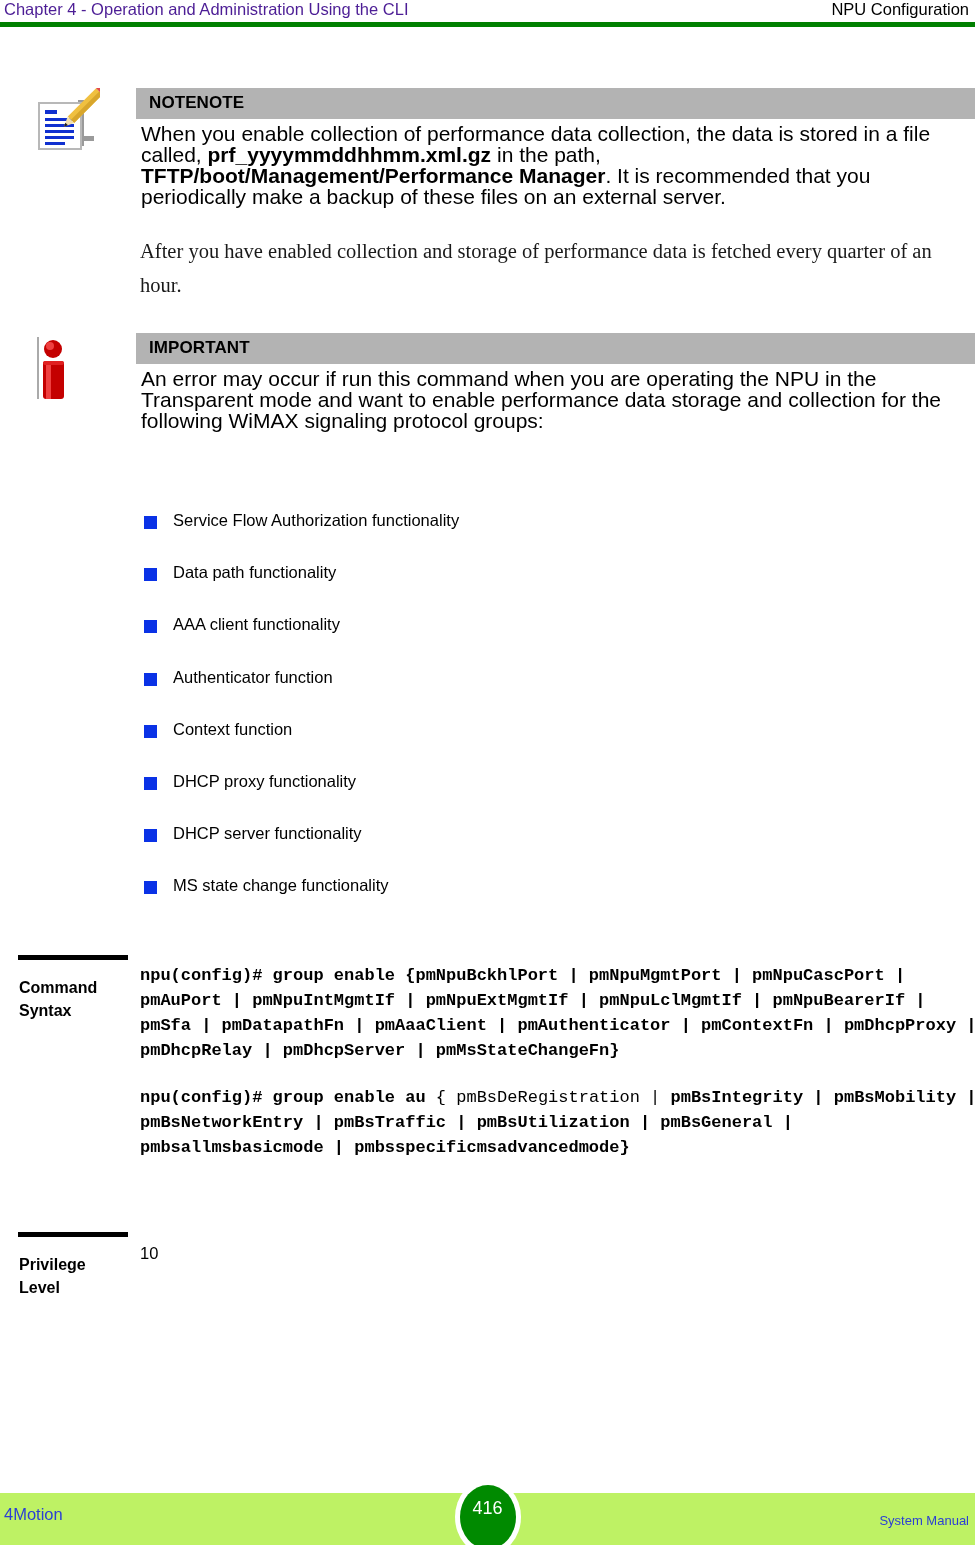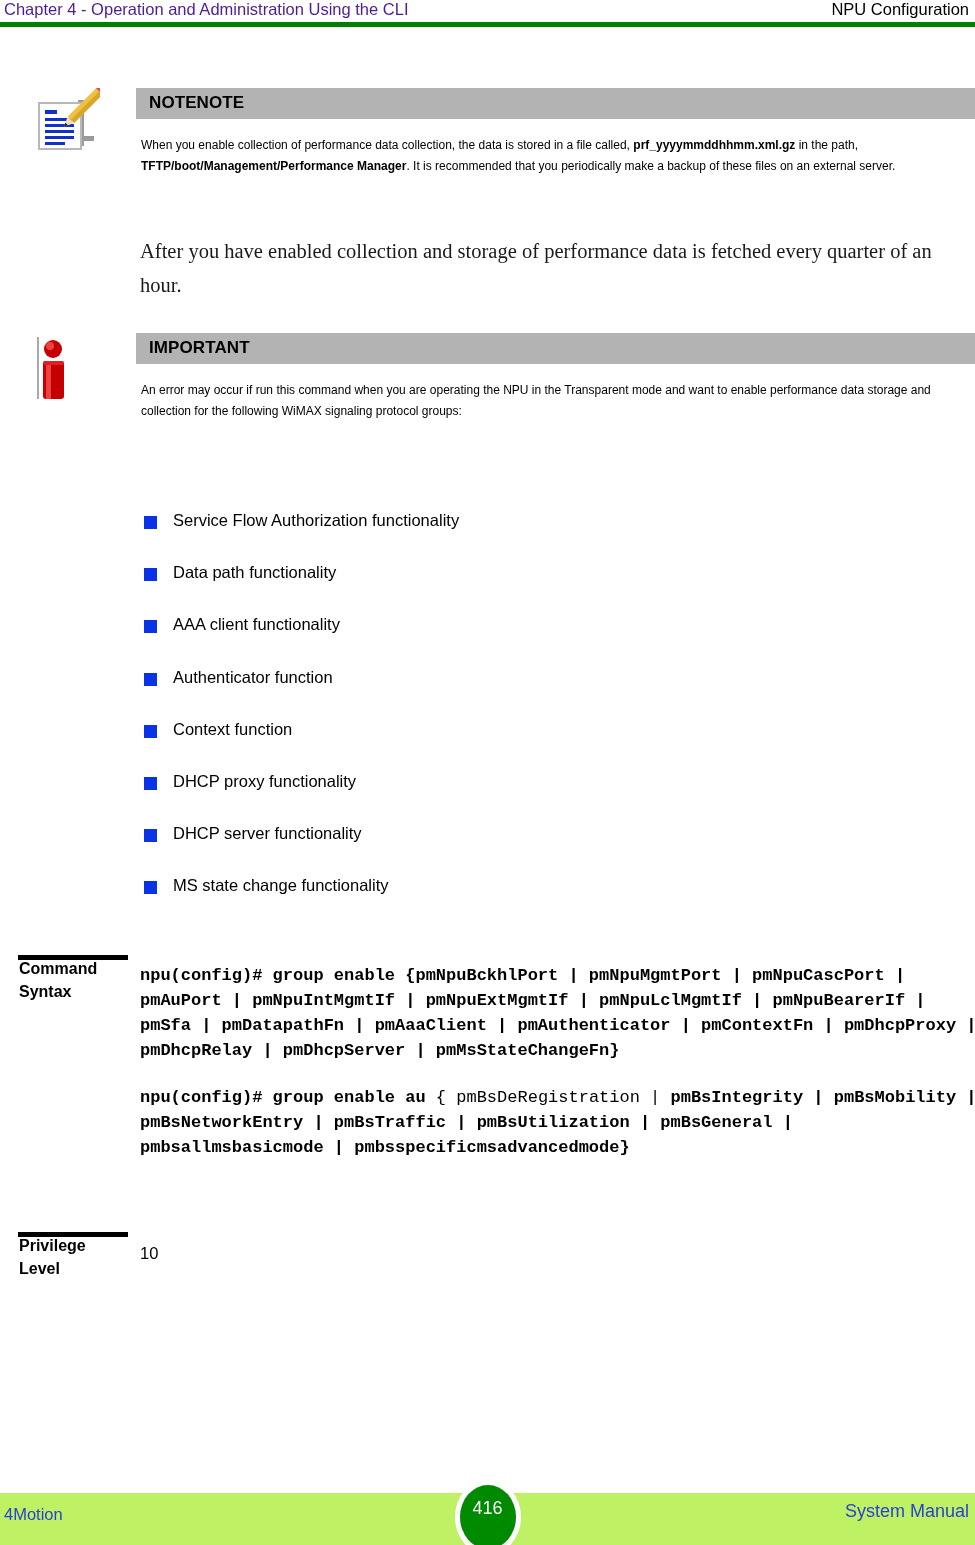--- a/index.html
+++ b/index.html
@@ -76,22 +76,22 @@
   .admon-title {
     position: relative;
     left: 13px;
     top: 5px;
     font-size: 17px;
     font-weight: bold;
     color: #000000;
     letter-spacing: 0.1px;
   }
   .admon-text {
-    padding: 16px 14px 0 13px;
-    font-size: 12px;
+    padding: 4px 14px 0 13px;
+    font-size: 21px;
     line-height: 21px;
     color: #000000;
   }
   .admon-text b { font-weight: bold; }
 
   
   .icon-note {
     position: relative;
     width: 72px;
     height: 72px;
@@ -153,21 +153,21 @@
     position: absolute;
     left: 18px;
     top: 0;
     width: 110px;
     height: 5px;
     background: #000000;
   }
   .defterm {
     position: absolute;
     left: 19px;
-    top: 2px;
+    top: 21px;
     width: 108px;
     font-size: 16px;
     font-weight: bold;
     line-height: 23px;
     color: #000000;
   }
   .defbody {
     position: absolute;
     left: 140px;
     top: 8px;
@@ -207,22 +207,22 @@
     position: absolute;
     left: 4px;
     top: 12px;
     font-size: 16.5px;
     color: #2b3fd4;
     white-space: nowrap;
   }
   .footer-right {
     position: absolute;
     right: 6px;
-    top: 8px;
-    font-size: 18px;
+    top: 20px;
+    font-size: 13px;
     color: #2b3fd4;
     white-space: nowrap;
   }
   .page-badge-ring {
     position: absolute;
     left: 50%;
     transform: translateX(-50%);
     bottom: -10px;
     width: 66px;
     height: 76px;

